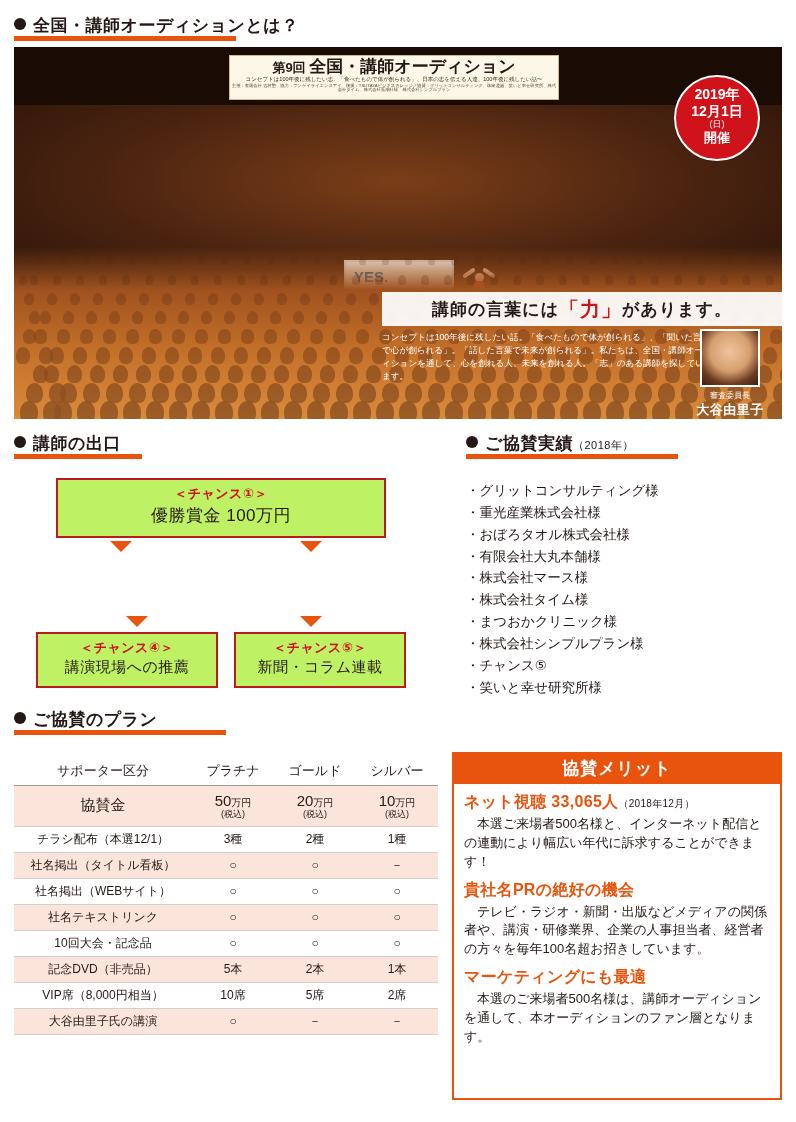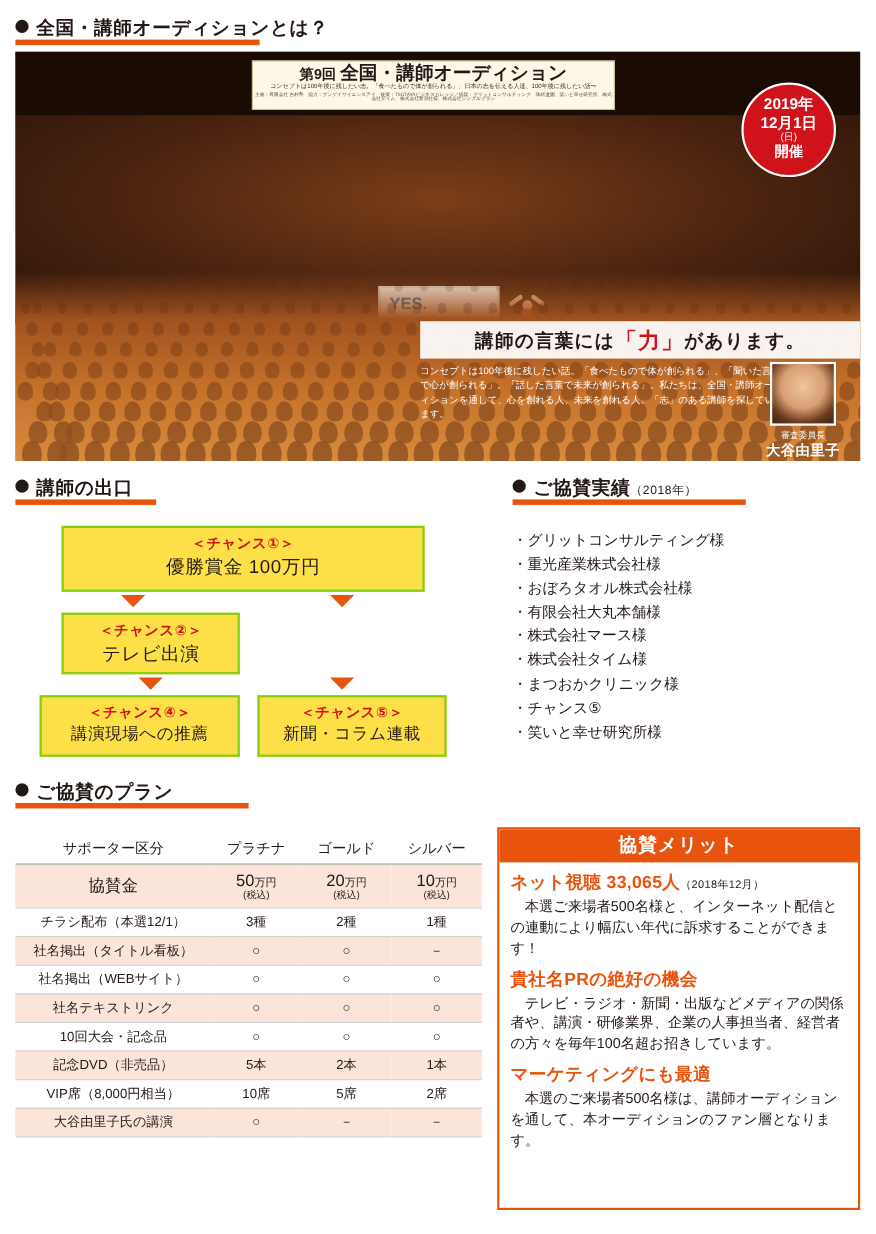--- a/index.html
+++ b/index.html
@@ -116,23 +116,23 @@
     width:60px; height:58px; margin:0 auto;
     border:2px solid #fff;
     background: radial-gradient(circle at 50% 38%, #f0c49c 0%, #d79f72 45%, #6b3a1e 75%, #3c2212 100%);
   }
   .judge .cap { font-size:8px; margin-top:3px; }
   .judge .nm { font-size:13px; font-weight:bold; letter-spacing:0.5px;}
 
   
   .chance-box {
     position:absolute;
-    border:2px solid #84cc16;
+    border:2px solid #b91c1c;
     text-align:center;
-    background:#fde047;
+    background:#bef264;
   }
   .chance-title {
     color:#D0121B; font-size:13px; font-weight:bold; letter-spacing:0.5px;
     margin-top:5px;
   }
   .chance-text { font-size:17px; margin-top:1px; letter-spacing:0.5px;}
   .chance-text.sm { font-size:15px; }
   .arrow-down {
     position:absolute; width:0; height:0;
     border-left:11px solid transparent;
@@ -554,24 +554,20 @@
   </div>
   <div class="sec-underline" style="left:14px; top:454px; width:128px;"></div>
 
   <div class="chance-box" style="left:56px; top:478px; width:330px; height:60px;">
     <div class="chance-title">＜チャンス①＞</div>
     <div class="chance-text">優勝賞金 100万円</div>
   </div>
   <div class="arrow-down" style="left:110px; top:541px;"></div>
   <div class="arrow-down" style="left:300px; top:541px;"></div>
 
-  <div class="chance-box" style="left:56px; top:557px; width:162px; height:56px;">
-    <div class="chance-title">＜チャンス②＞</div>
-    <div class="chance-text">テレビ出演</div>
-  </div>
   <div class="arrow-down" style="left:126px; top:616px;"></div>
   <div class="arrow-down" style="left:300px; top:616px;"></div>
 
   <div class="chance-box" style="left:36px; top:632px; width:182px; height:56px;">
     <div class="chance-title">＜チャンス④＞</div>
     <div class="chance-text sm">講演現場への推薦</div>
   </div>
   <div class="chance-box" style="left:234px; top:632px; width:172px; height:56px;">
     <div class="chance-title">＜チャンス⑤＞</div>
     <div class="chance-text sm">新聞・コラム連載</div>
@@ -582,20 +578,21 @@
   </div>
   <div class="sec-underline" style="left:466px; top:454px; width:212px;"></div>
   <div class="sponsor-list" id="sponsor-list">
       <div>・グリットコンサルティング様</div>
       <div>・重光産業株式会社様</div>
       <div>・おぼろタオル株式会社様</div>
       <div>・有限会社大丸本舗様</div>
       <div>・株式会社マース様</div>
       <div>・株式会社タイム様</div>
       <div>・まつおかクリニック様</div>
+      <div>・株式会社シンプルプラン様</div>
       <div>・チャンス⑤</div>
       <div>・笑いと幸せ研究所様</div>
     </div>
 
   <div class="sec-head" style="left:14px; top:708px;">
     <span class="dot"></span><span>ご協賛のプラン</span>
   </div>
   <div class="sec-underline" style="left:14px; top:730px; width:212px;"></div>
 
   <table class="plan">

